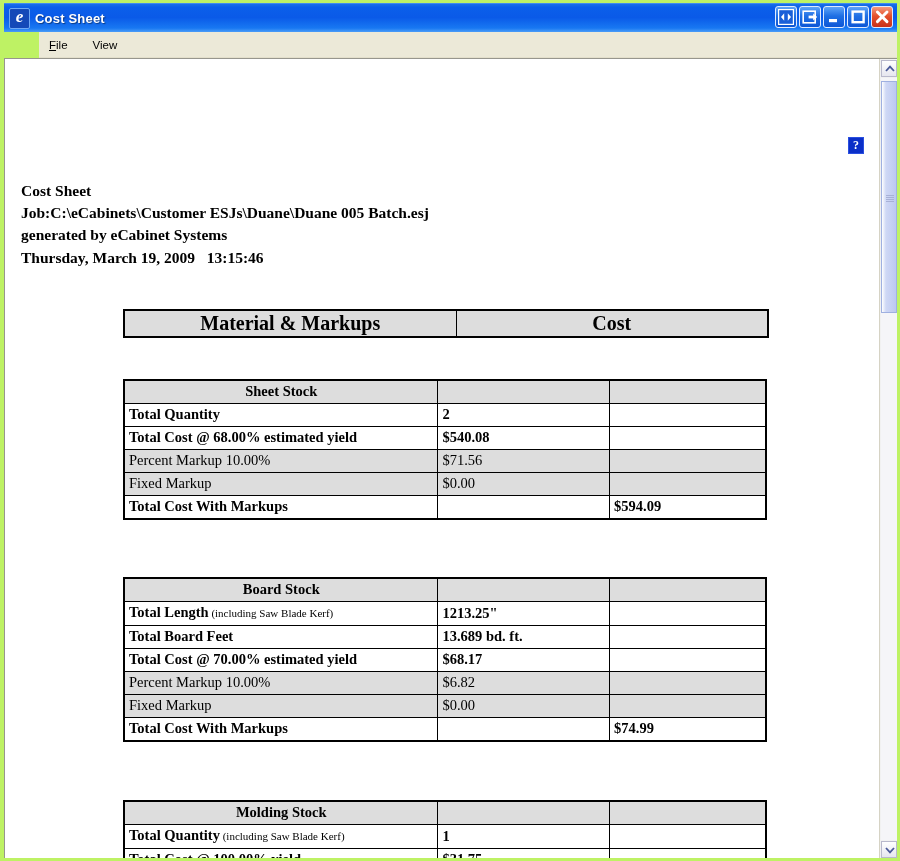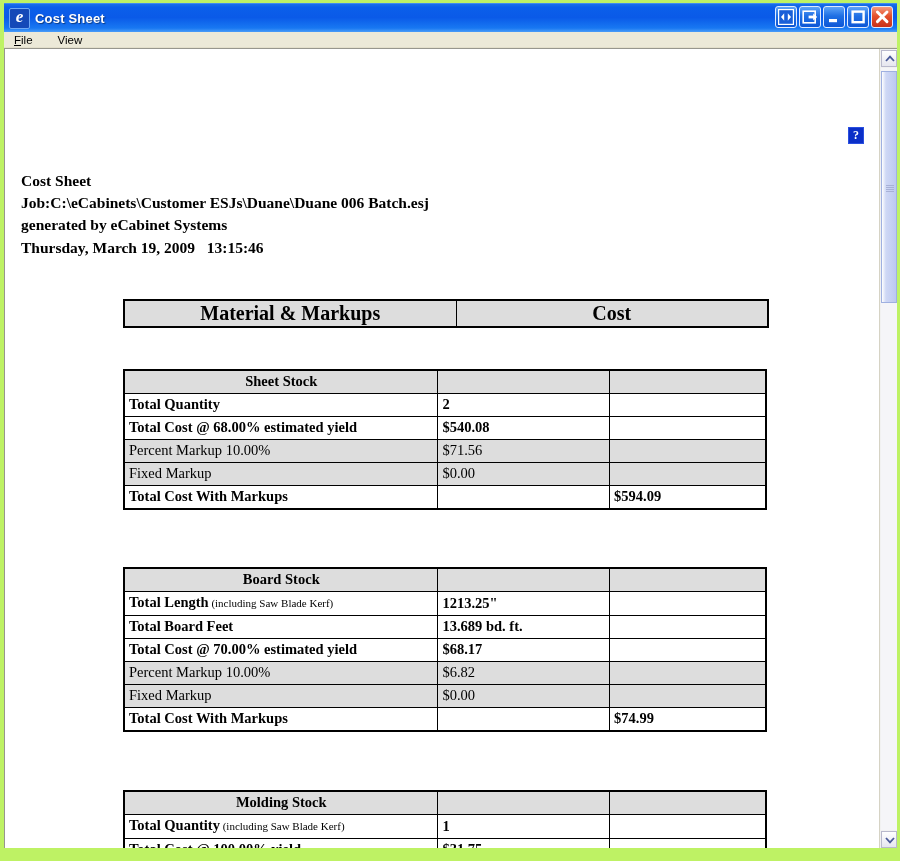--- a/index.html
+++ b/index.html
@@ -85,27 +85,28 @@
     position: relative;
     box-sizing: border-box;
   }
   .tbtn.close {
     background: linear-gradient(to bottom, #f49a7e 0%, #e5502b 45%, #c8301a 100%);
   }
   .tbtn svg { position: absolute; left: 2px; top: 2px; }
 
   
   .menubar {
-    height: 16px;
+    height: 26px;
     background: #ece9d8;
     display: flex;
     align-items: center;
     padding-left: 8px;
     border-bottom: 1px solid #e3dfcb;
     box-sizing: border-box;
+    margin-left: 35px;
   }
   .menu-item {
     font-size: 11.5px;
     color: #000000;
     padding: 1px 10px 1px 2px;
     margin-right: 13px;
     font-family: "Liberation Sans", sans-serif;
     white-space: nowrap;
   }
   .menu-item .accel { text-decoration: underline; }
@@ -307,21 +308,21 @@
     <div class="doc">
 
       <div class="help-icon">
         <span>?</span>
       </div>
 
       <div class="report">
 
         <div class="report-head">
           <div>Cost Sheet</div>
-          <div>Job:C:\eCabinets\Customer ESJs\Duane\Duane 006 Batch.esj</div>
+          <div>Job:C:\eCabinets\Customer ESJs\Duane\Duane 005 Batch.esj</div>
           <div>generated by eCabinet Systems</div>
           <div>Thursday, March 19, 2009   13:15:46</div>
         </div>
 
         <table class="cs" id="tbl-header">
           <colgroup>
               <col style="width:332px">
               <col style="width:312px">
             </colgroup>
           <tbody>

